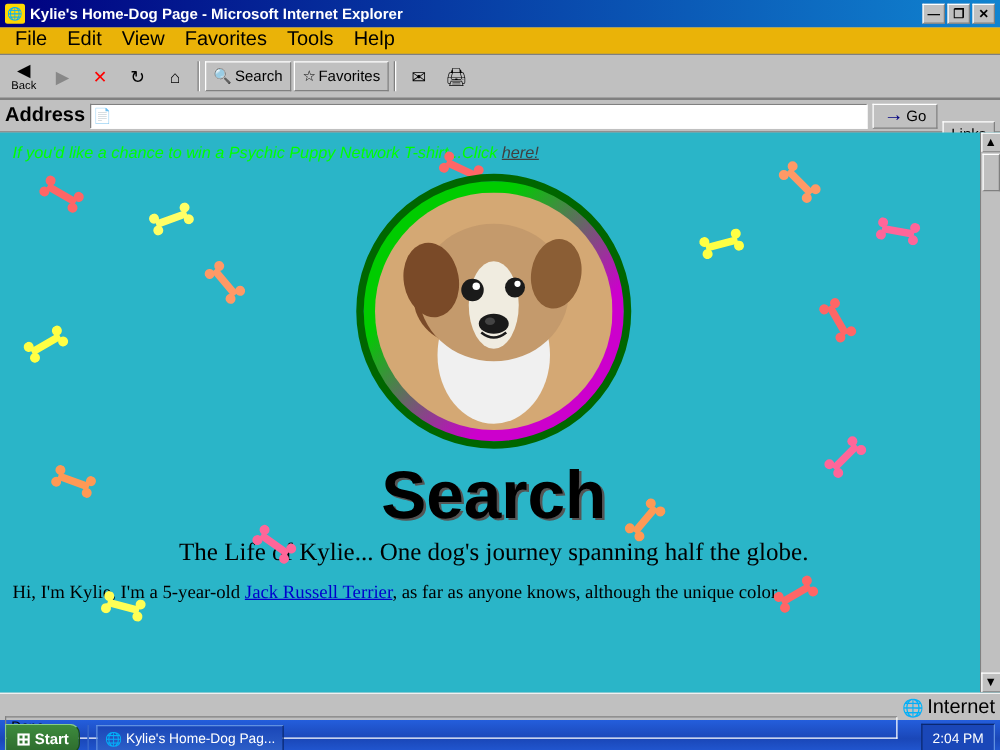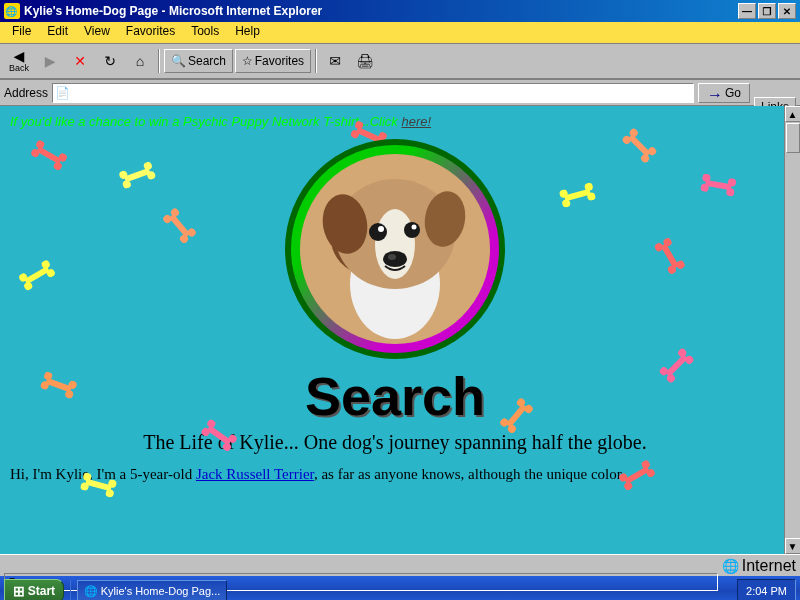--- a/index.html
+++ b/index.html
@@ -20,22 +20,22 @@
     .title-bar-left { display: flex; align-items: center; gap: 4px; }
     .title-bar-icon { width: 16px; height: 16px; background: #ffd700; border-radius: 2px; font-size: 10px; display: flex; align-items: center; justify-content: center; }
     .title-bar-buttons { display: flex; gap: 2px; }
     .title-btn {
       width: 18px; height: 16px; background: #c0c0c0; border: 1px solid; border-color: #ffffff #808080 #808080 #ffffff;
       font-size: 10px; display: flex; align-items: center; justify-content: center; cursor: pointer; color: black;
     }
 
     
     .menu-bar {
-      background: #fde047; height: 22px; display: flex; align-items: flex-start; padding: 0 4px;
-      border-bottom: 1px solid #808080; font-size: 12px;
+      background: #eab308; height: 22px; display: flex; align-items: flex-end; padding: 0 4px;
+      border-bottom: 1px solid #808080; font-size: 16px;
     }
     .menu-item { padding: 2px 8px; cursor: pointer; }
 
     
     .toolbar {
       background: #c0c0c0; height: 36px; display: flex; align-items: center; padding: 2px 4px;
       border-bottom: 2px solid #808080; gap: 2px;
     }
     .toolbar-btn {
       display: flex; flex-direction: column; align-items: center; justify-content: center;
@@ -49,21 +49,21 @@
       background: #c0c0c0; border: 1px solid; border-color: #ffffff #808080 #808080 #ffffff;
       cursor: pointer; font-size: 12px;
     }
     .toolbar-search-icon { color: #000080; font-size: 12px; }
 
     
     .address-bar {
       background: #c0c0c0; height: 26px; display: flex; align-items: center; padding: 2px 4px; gap: 4px;
       border-bottom: 1px solid #808080;
     }
-    .address-label { font-size: 12px; }
+    .address-label { font-size: 16px; font-weight: bold; }
     .address-input-wrap {
       display: flex; align-items: center; flex: 1; background: white;
       border: 1px solid; border-color: #808080 #ffffff #ffffff #808080; height: 20px; padding: 0 2px;
     }
     .address-input-icon { font-size: 12px; margin-right: 2px; color: #ffd700; }
     .address-input { border: none; outline: none; font-size: 12px; width: 100%; background: white; }
     .address-go-btn {
       padding: 2px 8px; background: #c0c0c0; border: 1px solid; border-color: #ffffff #808080 #808080 #ffffff;
       font-size: 12px; cursor: pointer; height: 20px; display: flex; align-items: center;
     }

